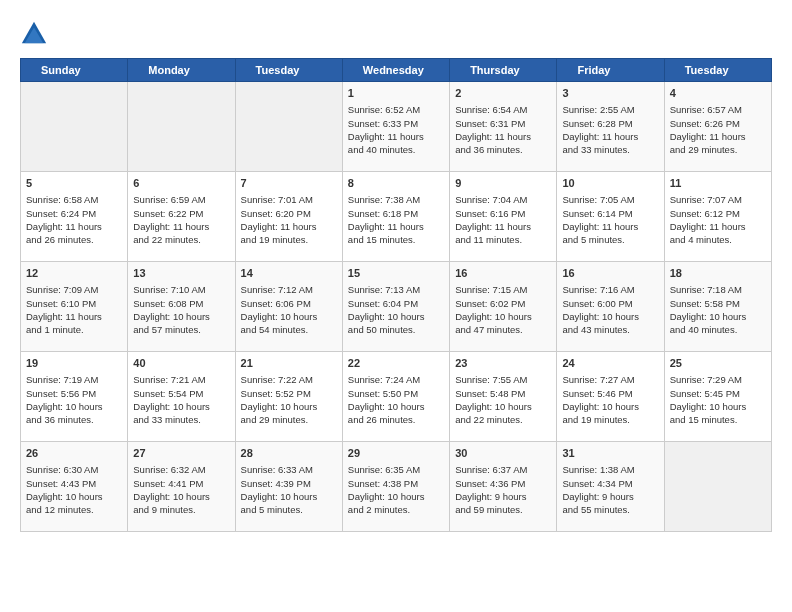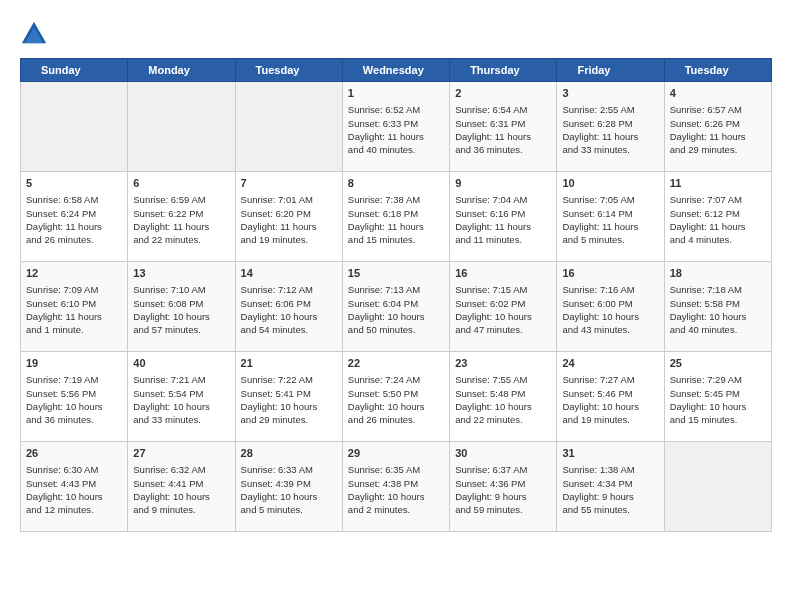--- a/index.html
+++ b/index.html
@@ -267,21 +267,21 @@
         <td>
           <span class="day-num">40</span>
           <div>Sunrise: 7:21 AM</div>
           <div>Sunset: 5:54 PM</div>
           <div>Daylight: 10 hours</div>
           <div>and 33 minutes.</div>
         </td>
         <td>
           <span class="day-num">21</span>
           <div>Sunrise: 7:22 AM</div>
-          <div>Sunset: 5:41 PM</div>
+          <div>Sunset: 5:52 PM</div>
           <div>Daylight: 10 hours</div>
           <div>and 29 minutes.</div>
         </td>
         <td>
           <span class="day-num">22</span>
           <div>Sunrise: 7:24 AM</div>
           <div>Sunset: 5:50 PM</div>
           <div>Daylight: 10 hours</div>
           <div>and 26 minutes.</div>
         </td>

